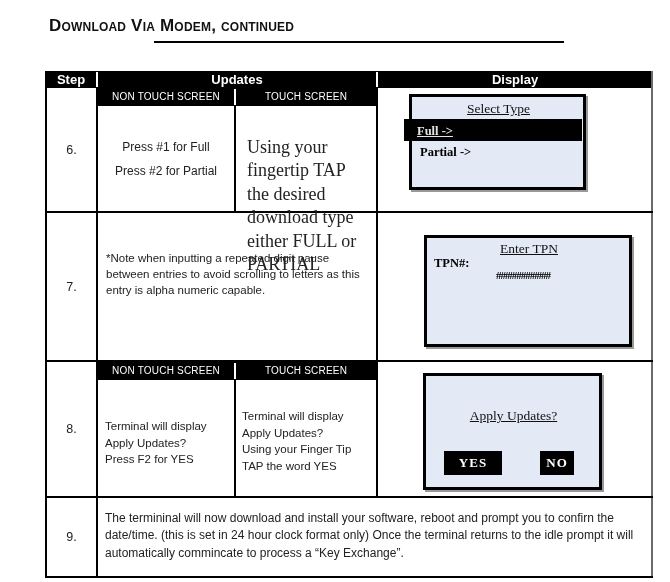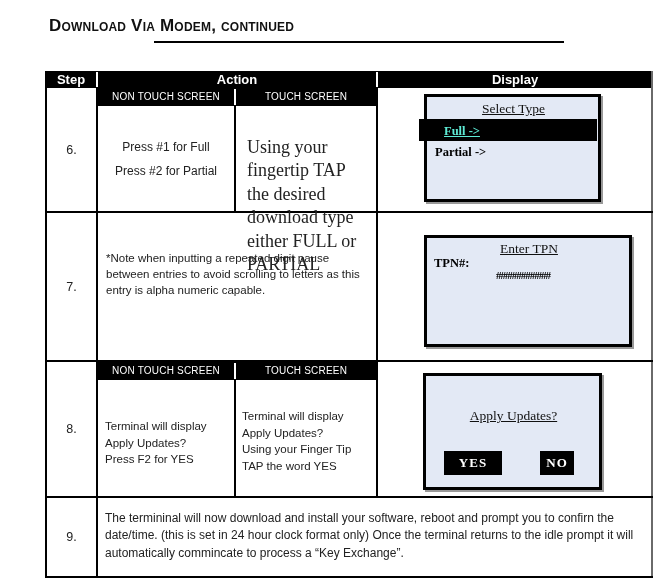--- a/index.html
+++ b/index.html
@@ -39,23 +39,23 @@
   .cell-t8 { left:190px; top:309px; width:142px; height:116px; padding:28px 0 0 7px; line-height:1.45; }
   .cell-9 { left:52px; top:427px; width:556px; height:78px; padding:12px 8px 0 8px;
             font-size:12px; line-height:1.45; }
 
   
   .screen { position:absolute; background:#e3e9f5; border:3px solid #000;
             box-shadow:2px 2px 0 #999; }
   .scr-title { position:absolute; left:0; width:100%; text-align:center;
                font-family:"Liberation Serif", serif; font-size:13.5px; color:#111;
                text-decoration:underline; }
-  .screen6 { left:379px; top:23px; width:177px; height:108px; }
+  .screen6 { left:364px; top:23px; width:177px; height:96px; }
   .hl-bar { position:absolute; left:-9px; top:21px; width:178px; height:22px; background:#000; }
-  .hl-bar .hl-text { display:block; padding-left:24px; line-height:22px; color:#5eead4;
+  .hl-bar .hl-text { display:block; padding-left:12px; line-height:22px; color:#e5e5e5;
                      font-family:"Liberation Serif", serif; font-weight:bold; font-size:12.5px;
                      text-decoration:underline; }
   .opt-partial { position:absolute; left:7px; top:47px; font-family:"Liberation Serif", serif;
                  font-weight:bold; font-size:12.5px; color:#000; }
   .screen7 { left:379px; top:164px; width:208px; height:112px; }
   .tpn-label { position:absolute; left:6px; top:17px; font-family:"Liberation Serif", serif;
                font-weight:bold; font-size:12.5px; }
   .tpn-mask { position:absolute; left:68px; top:30px; font-family:"Liberation Serif", serif;
               font-weight:bold; font-size:11px; letter-spacing:-1px; }
   .screen8 { left:378px; top:302px; width:179px; height:117px; }
@@ -89,21 +89,21 @@
     <div class="gridline" style="left:0;top:505px;width:608px;height:2px;"></div>
     <div class="gridline" style="left:51px;top:17px;width:2px;height:490px;"></div>
     <div class="gridline" style="left:331px;top:17px;width:2px;height:408px;"></div>
     <div class="gridline" style="left:189px;top:34px;width:2px;height:106px;"></div>
     <div class="gridline" style="left:189px;top:308px;width:2px;height:117px;"></div>
     <div class="gridline" style="left:0;top:140px;width:608px;height:2px;"></div>
     <div class="gridline" style="left:0;top:289px;width:608px;height:2px;"></div>
     <div class="gridline" style="left:0;top:425px;width:608px;height:2px;"></div>
 
     <div class="hdr-label" style="left:0;top:0;width:52px;">Step</div>
-    <div class="hdr-label" style="left:52px;top:0;width:280px;">Action</div>
+    <div class="hdr-label" style="left:52px;top:0;width:280px;">Updates</div>
     <div class="hdr-label" style="left:332px;top:0;width:276px;">Display</div>
 
     <div class="sub-label" style="left:52px;top:17px;width:138px;">NON TOUCH SCREEN</div>
     <div class="sub-label" style="left:190px;top:17px;width:142px;">TOUCH SCREEN</div>
     <div class="step-cell" style="left:2px;top:17px;width:49px;height:123px;">6.</div>
     <div class="cell cell-nt6 preline">Press #1 for Full
 Press #2 for Partial</div>
     <div class="cell cell-t6">Using your fingertip TAP the desired download type either FULL or PARTIAL</div>
 
     <div class="screen screen6">

